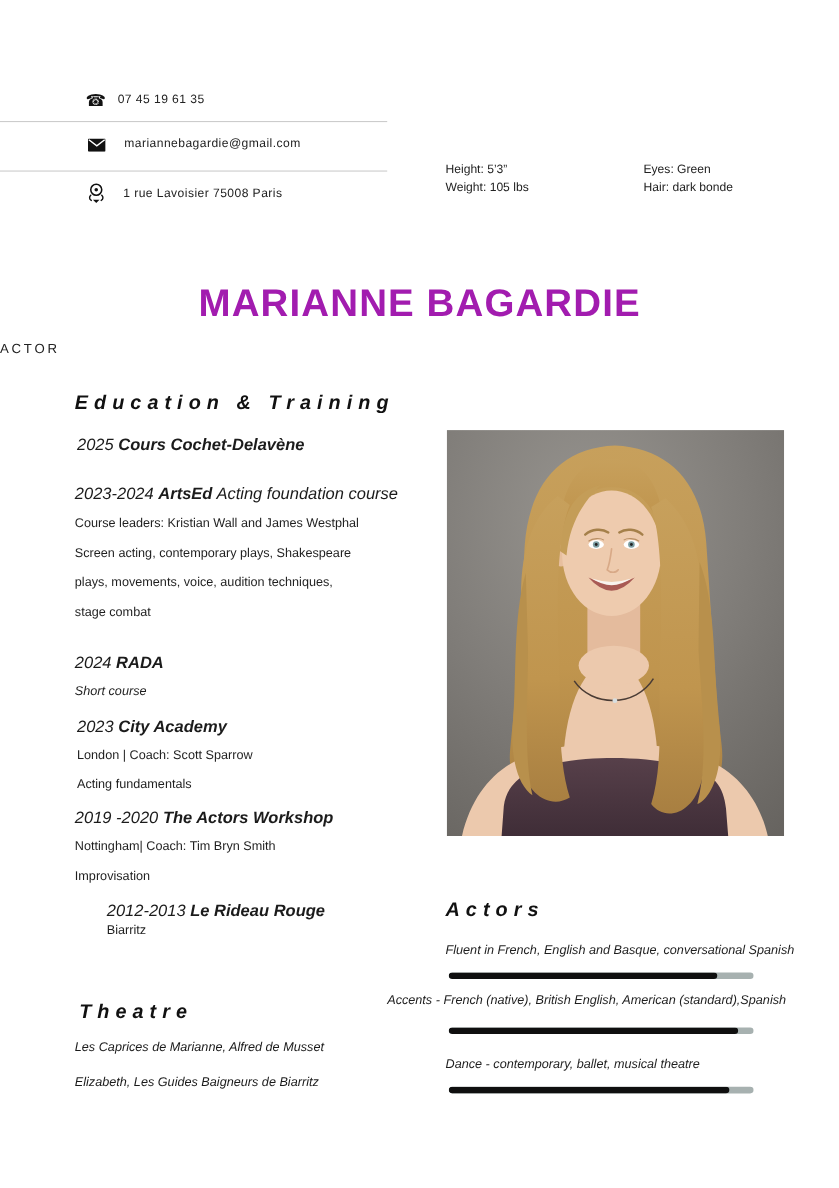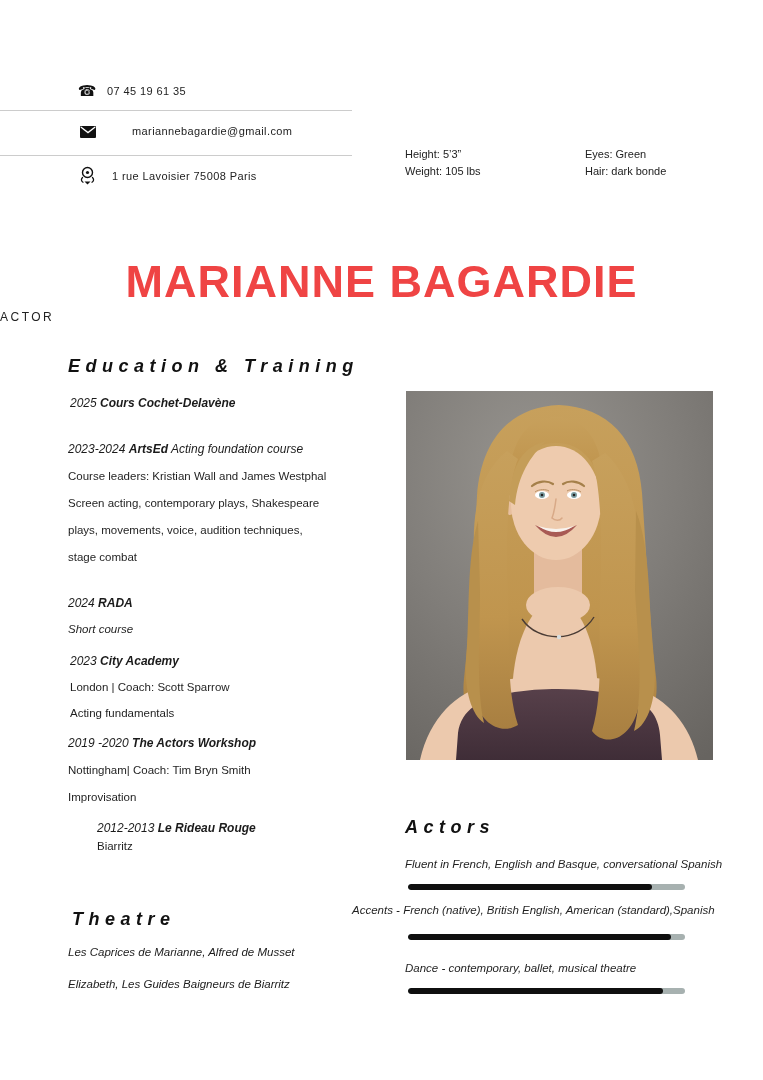--- a/index.html
+++ b/index.html
@@ -15,35 +15,35 @@
   .contact-text { font-size:11px; letter-spacing:0.4px; color:#222; }
   .divider { height:1px; background:#cccccc; }
   .icon-cell { width:18px; height:18px; display:flex; align-items:center; justify-content:center; }
   .phone-glyph { font-size:15px; line-height:1; color:#111; font-family:"DejaVu Sans", sans-serif; }
 
   
   .stats { font-size:11px; line-height:17px; color:#222; }
 
   
   .name {
-    width:763px; text-align:center; font-size:45px; font-weight:bold;
-    letter-spacing:1px; color:#ef4444;
+    width:763px; text-align:center; font-size:35px; font-weight:bold;
+    letter-spacing:1px; color:#a21caf;
   }
   .role {
     width:763px; text-align:left; font-size:12px; letter-spacing:2.5px; color:#222;
   }
 
   
   .section-heading {
     font-size:18px; font-weight:bold; font-style:italic;
     letter-spacing:5.5px; color:#111; white-space:nowrap;
   }
 
   
-  .entry-title { font-size:12px; font-style:italic; white-space:nowrap; }
+  .entry-title { font-size:15px; font-style:italic; white-space:nowrap; }
   .entry-title .yr { font-weight:normal; }
   .entry-title b { font-weight:bold; }
   .entry-title .sfx { font-weight:normal; }
   .detail { font-size:11.5px; font-style:normal; color:#1f1f1f; }
   .detail.it { font-style:italic; }
   .lh27 { line-height:27px; }
   .lh26 { line-height:26px; }
   .lh17 { line-height:17.5px; }
   .lh32 { line-height:32px; }
 
@@ -70,21 +70,21 @@
   <div class="abs contact-text" style="left:107px; top:85px;">07 45 19 61 35</div>
 
   <div class="abs divider" style="left:0; top:110px; width:352px;"></div>
 
   <div class="abs icon-cell" style="left:79px; top:123px;">
     <svg width="16" height="12" viewBox="0 0 16 12">
       <rect x="0" y="0" width="16" height="12" rx="1" fill="#111"></rect>
       <path d="M0.8,1 L8,6.6 L15.2,1" stroke="#fff" stroke-width="1.3" fill="none"></path>
     </svg>
   </div>
-  <div class="abs contact-text" style="left:113px; top:125px;margin-left:19px;">mariannebagardie@gmail.com</div>
+  <div class="abs contact-text" style="left:113px; top:125px;">mariannebagardie@gmail.com</div>
 
   <div class="abs divider" style="left:0; top:155px; width:352px;"></div>
 
   <div class="abs icon-cell" style="left:78px; top:166px;">
     <svg width="15" height="19" viewBox="0 0 15 19">
       <circle cx="7.5" cy="6.5" r="5" fill="none" stroke="#111" stroke-width="1.4"></circle>
       <circle cx="7.5" cy="6.5" r="1.6" fill="#111"></circle>
       <path d="M2.5,11.5 C1,13 1,15 3,16.2 M12.5,11.5 C14,13 14,15 12,16.2" stroke="#111" stroke-width="1.3" fill="none" stroke-linecap="round"></path>
       <path d="M4.5,15.5 L7.5,18.5 L10.5,15.5" fill="#111"></path>
     </svg>

